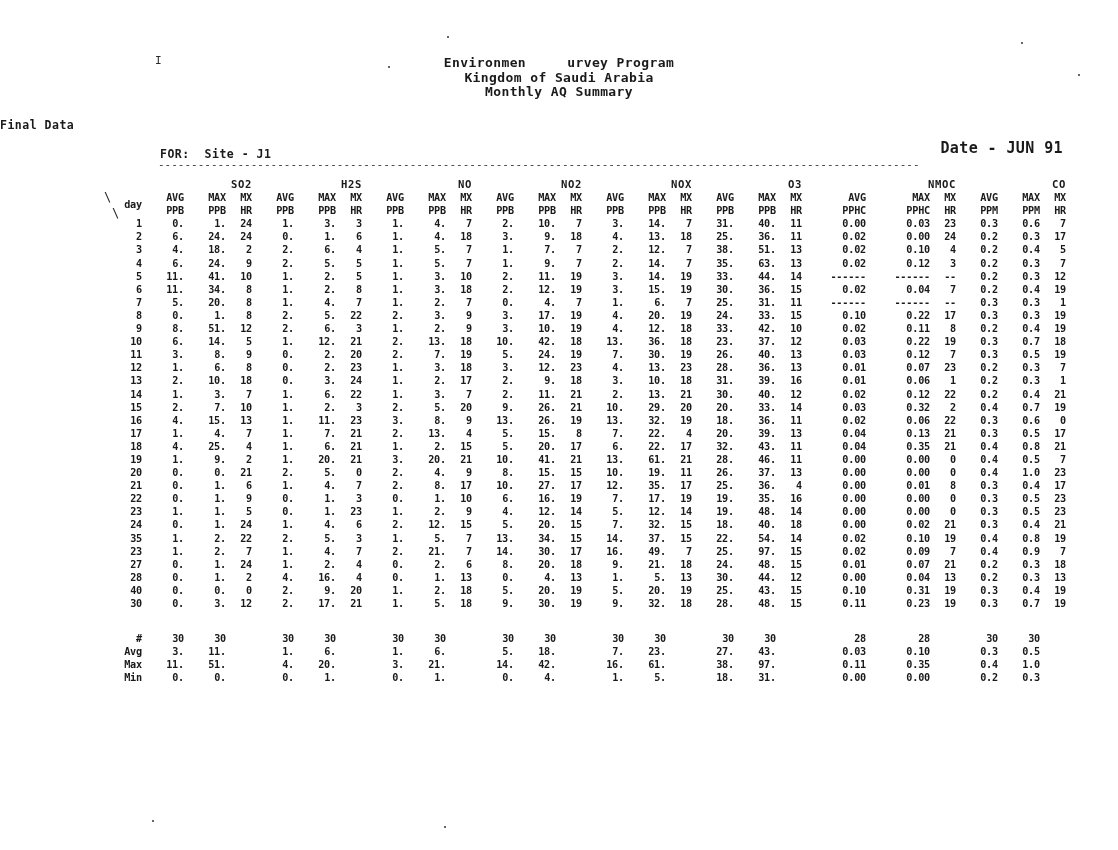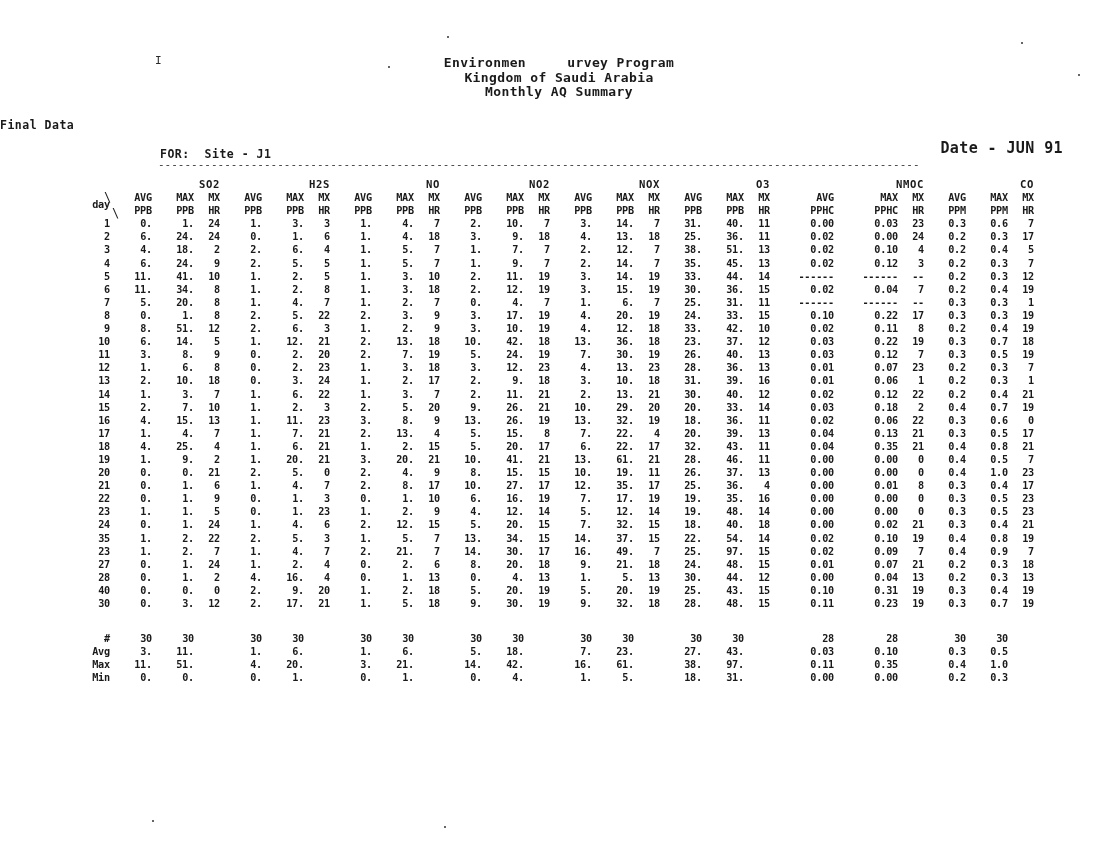--- a/index.html
+++ b/index.html
@@ -74,21 +74,21 @@
     font-size: 11px;
     line-height: 6px;
     overflow: hidden;
     white-space: nowrap;
     color: #333;
     letter-spacing: 0px;
   }
   
   .tablewrap {
     position: absolute;
-    left: 68px;
+    left: 100px;
     top: 178px;
     width: 1010px;
     font-size: 10.5px;
   }
   table.grid {
     border-collapse: collapse;
     font-family: "DejaVu Sans Mono", "Liberation Mono", monospace;
     font-size: 10.2px;
     line-height: 13.1px;
     font-weight: bold;
@@ -323,21 +323,21 @@
             <td class="cAVG">1.</td>
             <td class="cMAX">5.</td>
             <td class="cHR">7</td>
             <td class="cAVG">1.</td>
             <td class="cMAX">9.</td>
             <td class="cHR">7</td>
             <td class="cAVG">2.</td>
             <td class="cMAX">14.</td>
             <td class="cHR">7</td>
             <td class="cAVG">35.</td>
-            <td class="cMAX">45.</td>
+            <td class="cMAX">63.</td>
             <td class="cHR">13</td>
             <td class="cAVGn">0.02</td>
             <td class="cMAXn">0.12</td>
             <td class="cHRn">3</td>
             <td class="cAVG">0.2</td>
             <td class="cMAX">0.3</td>
             <td class="cHR">7</td>
           </tr>
           <tr>
             <td class="daycol">5</td>
@@ -623,21 +623,21 @@
             <td class="cAVG">9.</td>
             <td class="cMAX">26.</td>
             <td class="cHR">21</td>
             <td class="cAVG">10.</td>
             <td class="cMAX">29.</td>
             <td class="cHR">20</td>
             <td class="cAVG">20.</td>
             <td class="cMAX">33.</td>
             <td class="cHR">14</td>
             <td class="cAVGn">0.03</td>
-            <td class="cMAXn">0.18</td>
+            <td class="cMAXn">0.32</td>
             <td class="cHRn">2</td>
             <td class="cAVG">0.4</td>
             <td class="cMAX">0.7</td>
             <td class="cHR">19</td>
           </tr>
           <tr>
             <td class="daycol">16</td>
             <td class="cAVG">4.</td>
             <td class="cMAX">15.</td>
             <td class="cHR">13</td>

